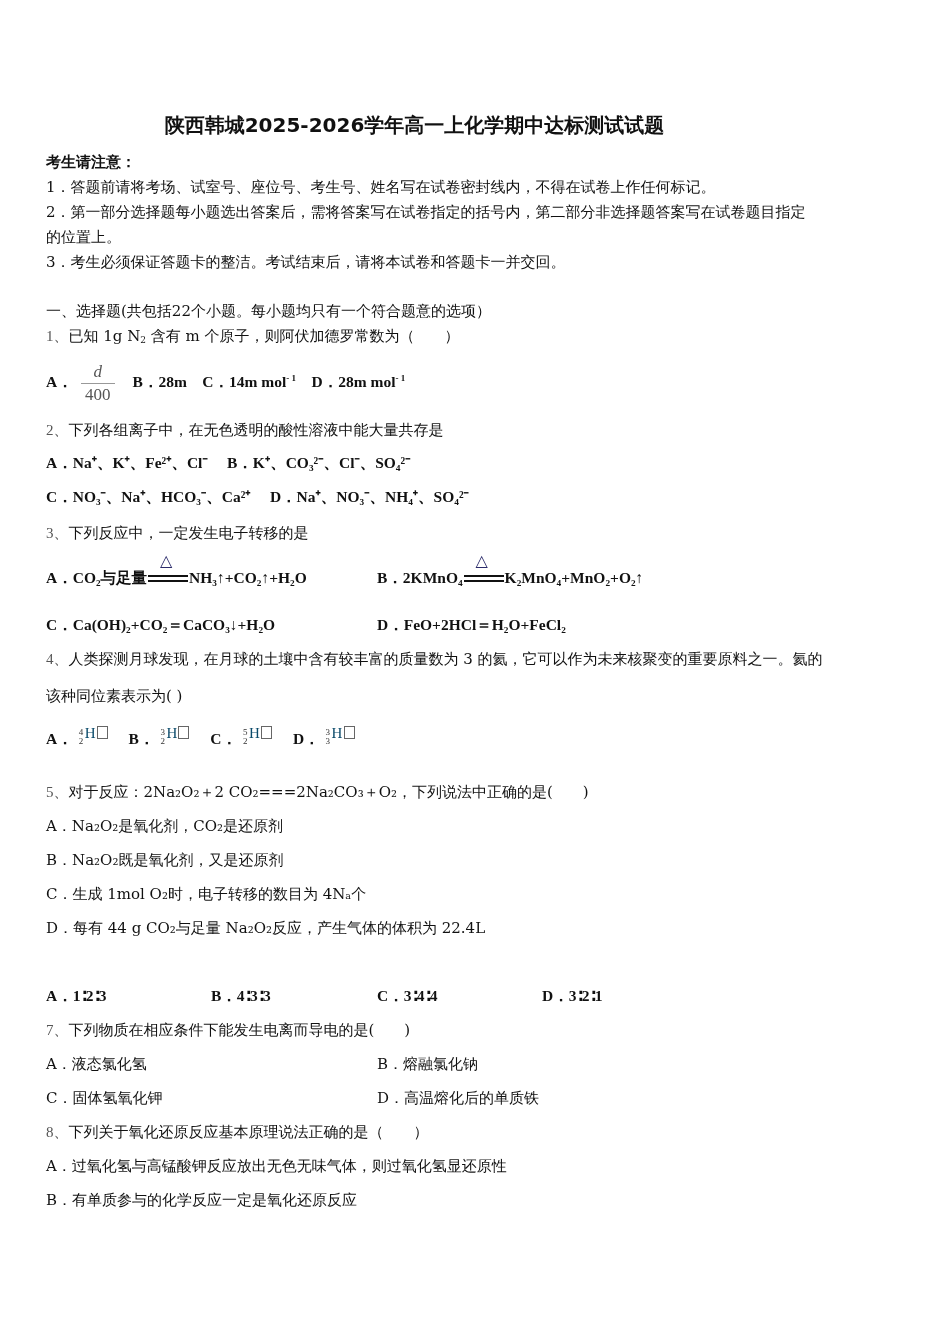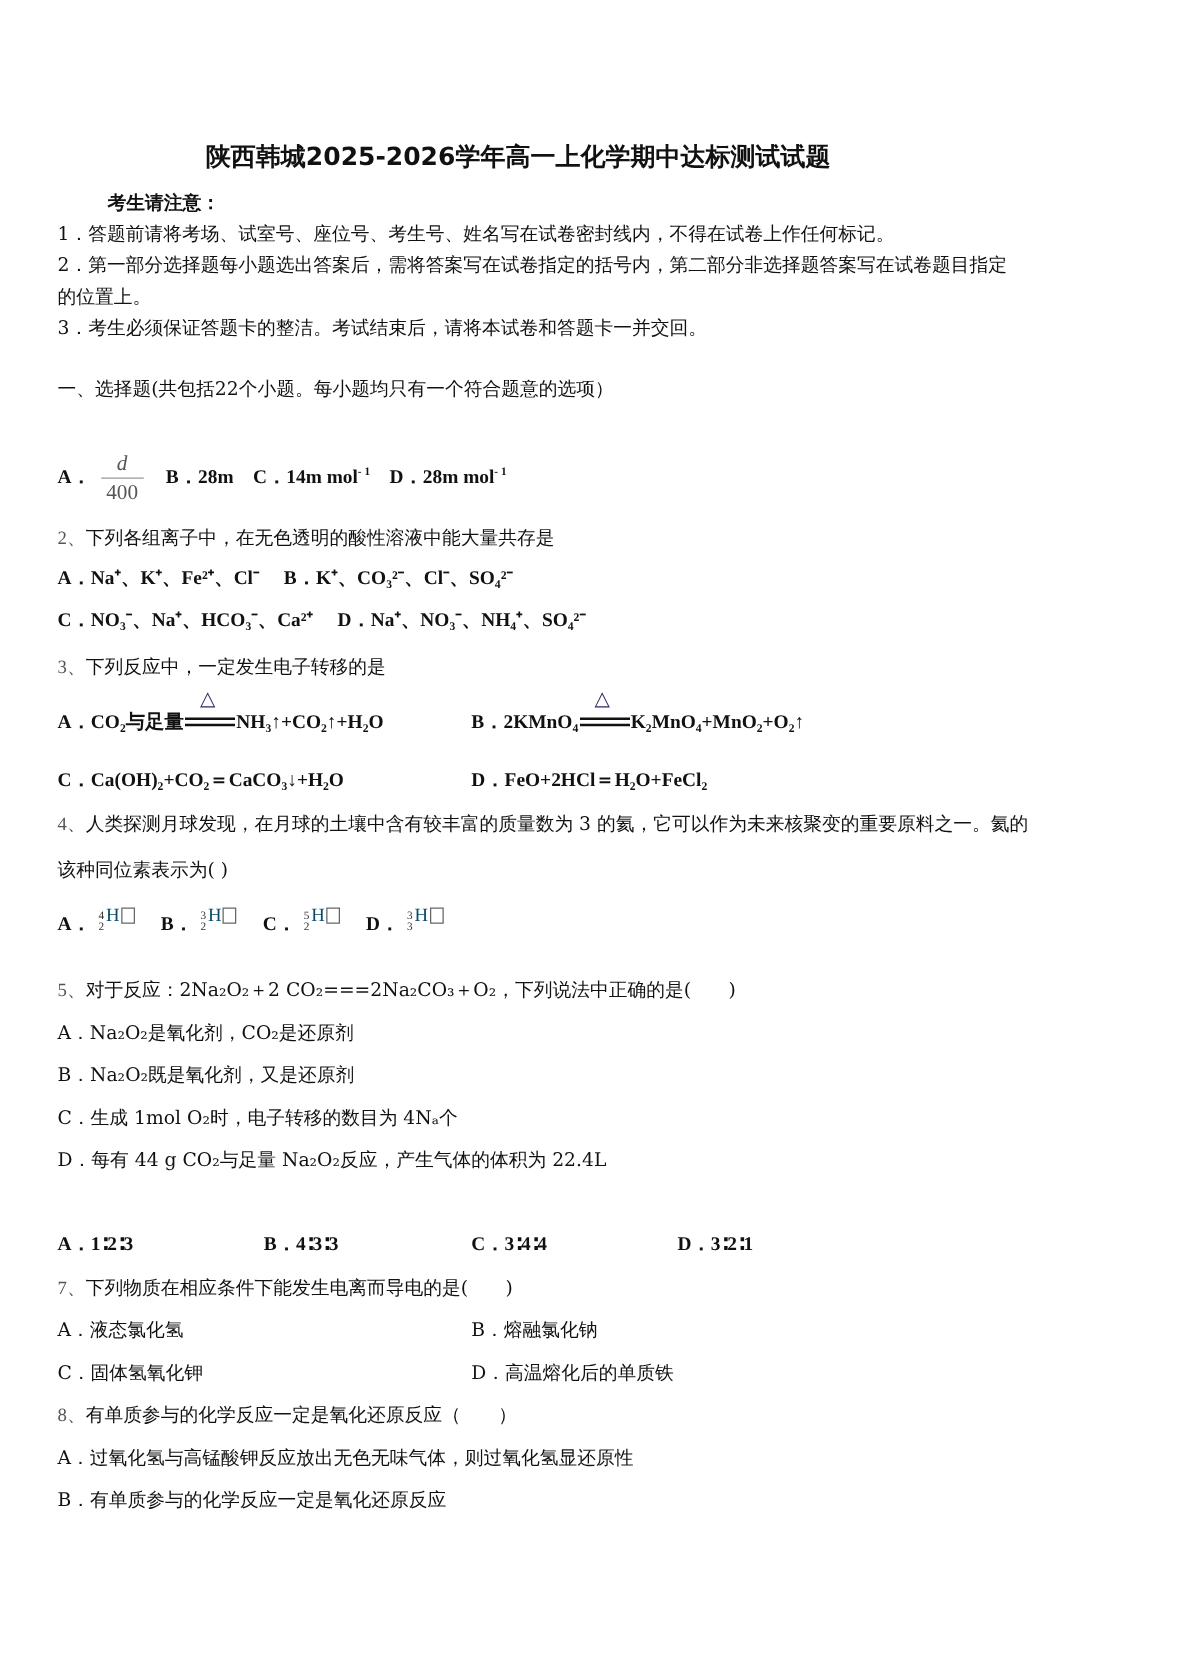--- a/index.html
+++ b/index.html
@@ -45,28 +45,31 @@
   .iso .el { position: absolute; left: 6px; top: -3px; font-size: 15px; color: #0a4a6a; }
   .iso .box { position: absolute; left: 18px; top: 0px; width: 9px; height: 11px; border: 1px solid #666; }
 </style>
 </head>
 <body>
 
 <div class="page">
 
   <div class="title">陕西韩城2025-2026学年高一上化学期中达标测试试题</div>
 
-  <div class="line b" style="top:152px;margin-left:40px;">考生请注意：</div>
+  <div class="line b" style="top:152px;">考生请注意：</div>
   <div class="line" style="top:177px;">1．答题前请将考场、试室号、座位号、考生号、姓名写在试卷密封线内，不得在试卷上作任何标记。</div>
   <div class="line" style="top:202px;">2．第一部分选择题每小题选出答案后，需将答案写在试卷指定的括号内，第二部分非选择题答案写在试卷题目指定</div>
   <div class="line" style="top:227px;">的位置上。</div>
   <div class="line" style="top:252px;">3．考生必须保证答题卡的整洁。考试结束后，请将本试卷和答题卡一并交回。</div>
 
   <div class="line" style="top:301px;">一、选择题(共包括22个小题。每小题均只有一个符合题意的选项）</div>
 
+  <div class="line" style="top:326px;">
+    <span class="num">1、</span><span>已知 1g N</span><sub>2</sub><span> 含有 m 个原子，则阿伏加德罗常数为（　　）</span>
+  </div>
   <div class="line lat" style="top:360px; line-height:44px;">
     <span>A．</span><span class="frac"><span class="n">d</span><span class="bar"></span><span class="d">400</span></span>
     <span>B．28m</span>&nbsp;&nbsp;&nbsp;
     <span>C．14m mol</span><sup>- 1</sup>&nbsp;&nbsp;&nbsp;
     <span>D．28m mol</span><sup>- 1</sup>
   </div>
 
   <div class="line" style="top:420px;">
     <span class="num">2、</span><span>下列各组离子中，在无色透明的酸性溶液中能大量共存是</span>
   </div>
@@ -117,18 +120,18 @@
 
   <div class="line" style="top:1020px;">
     <span class="num">7、</span><span>下列物质在相应条件下能发生电离而导电的是(　　)</span>
   </div>
   <div class="line" style="top:1054px;">A．液态氯化氢</div>
   <div class="line" style="top:1054px; left:377px;">B．熔融氯化钠</div>
   <div class="line" style="top:1088px;">C．固体氢氧化钾</div>
   <div class="line" style="top:1088px; left:377px;">D．高温熔化后的单质铁</div>
 
   <div class="line" style="top:1122px;">
-    <span class="num">8、</span><span>有单质参与的化学反应一定是氧化还原反应（　　）</span>
+    <span class="num">8、</span><span>下列关于氧化还原反应基本原理说法正确的是（　　）</span>
   </div>
   <div class="line" style="top:1190px;">B．有单质参与的化学反应一定是氧化还原反应</div>
   <div class="line" style="top:1156px;">A．过氧化氢与高锰酸钾反应放出无色无味气体，则过氧化氢显还原性</div>
 
 </div>
 
 </body></html>

